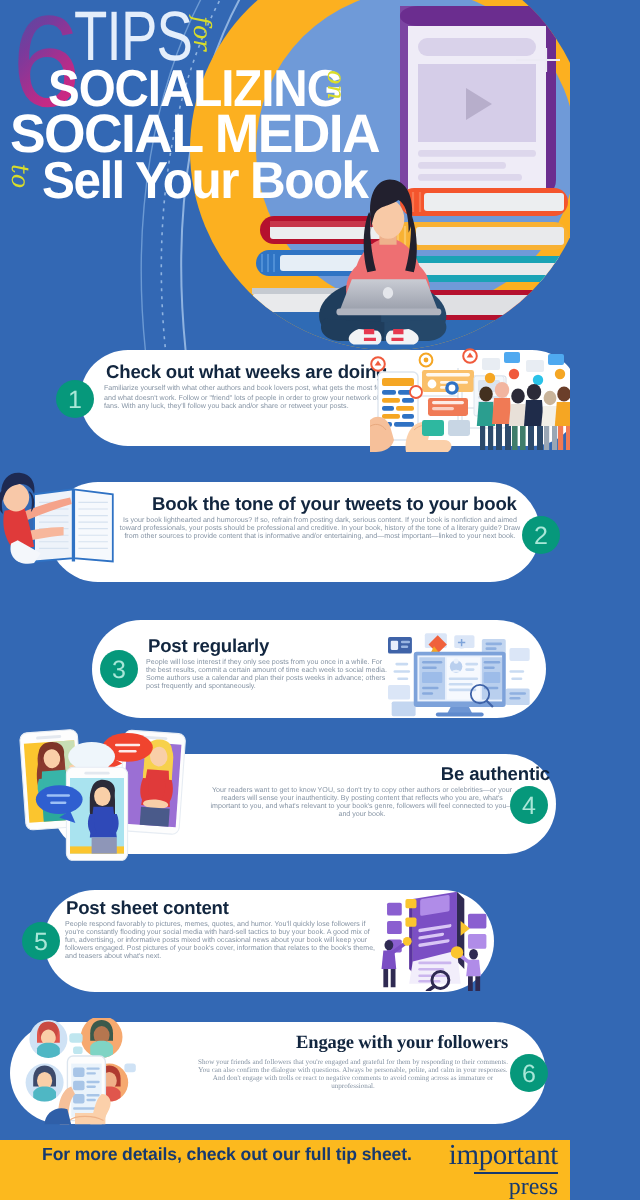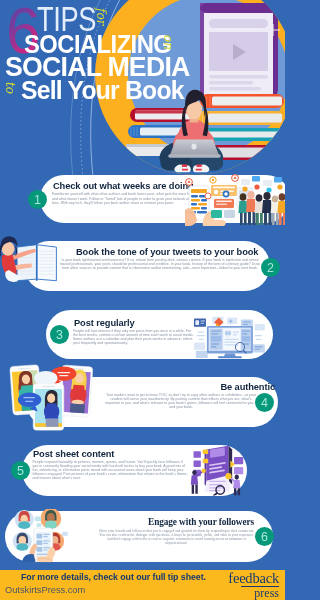--- a/index.html
+++ b/index.html
@@ -661,20 +661,19 @@
    <path d="M30 50 h16 v6 h-16 z" fill="#fbd0aa"></path>
    <path d="M27 54 C30 51 40 51 45 54" stroke="#eeb288" stroke-width="0.6" fill="none"></path>
 
    <path d="M14 56 C14 50 20 46 26 48 L28 56 Z" fill="#2f5fa8"></path>
  </g>
 </svg>
 <div class="num n6">6</div>
 
 <div class="footer">
   <div class="f1">For more details, check out our full tip sheet.</div>
-  <div class="f2">OutskirtsPress.com</div>
   <div class="logo">
-    <div class="l1">feedback</div>
+    <div class="l1">important</div>
     <div class="l2">press</div>
   </div>
 </div>
 
 </div>
 
 </body></html>

